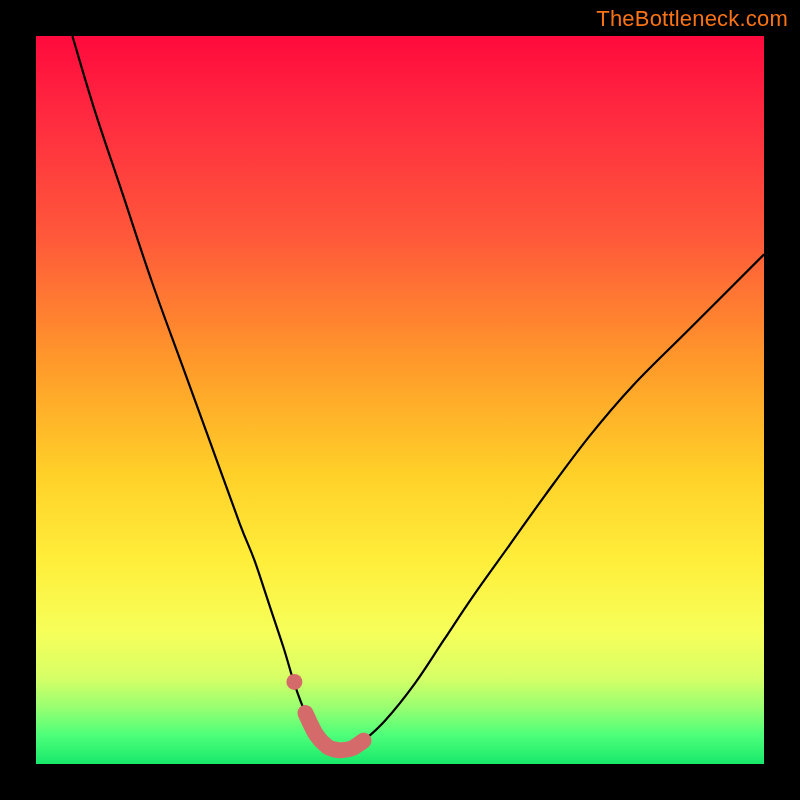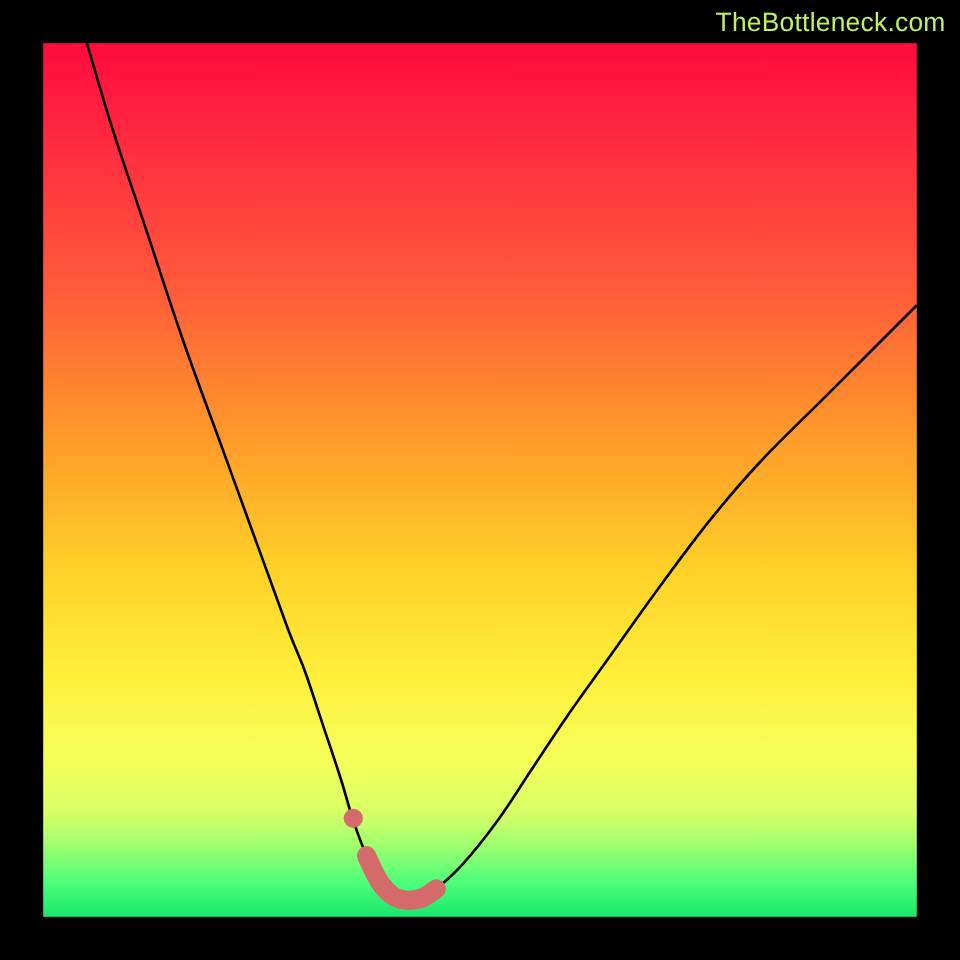--- a/index.html
+++ b/index.html
@@ -46,21 +46,21 @@
     left: 0;
     top: 0;
     width: 728px;
     height: 728px;
     overflow: visible;
   }
   .watermark {
     position: absolute;
     top: 6px;
     right: 12px;
-    color: #bef264;
+    color: #f97316;
     font-size: 22px;
     letter-spacing: 0.2px;
     font-weight: 400;
     user-select: none;
   }
   .curve-main { fill: none; stroke: #000; stroke-width: 2.2; }
   .curve-accent { fill: none; stroke: #d56a6a; stroke-width: 16; stroke-linecap: round; stroke-linejoin: round; }
   .accent-dot { fill: #d56a6a; }
 </style>
 </head>

